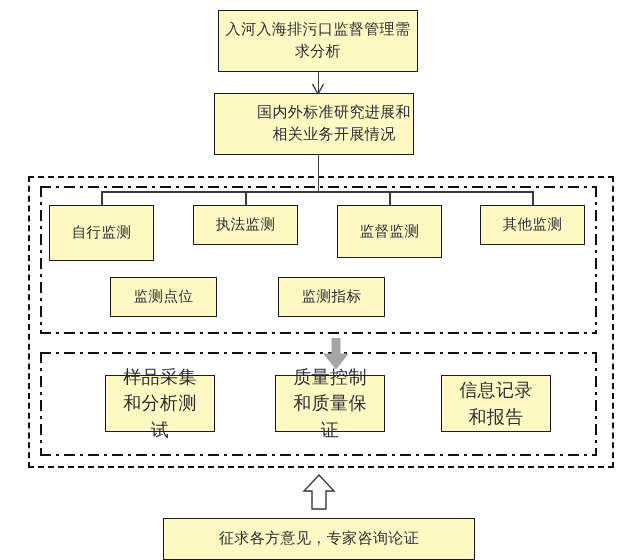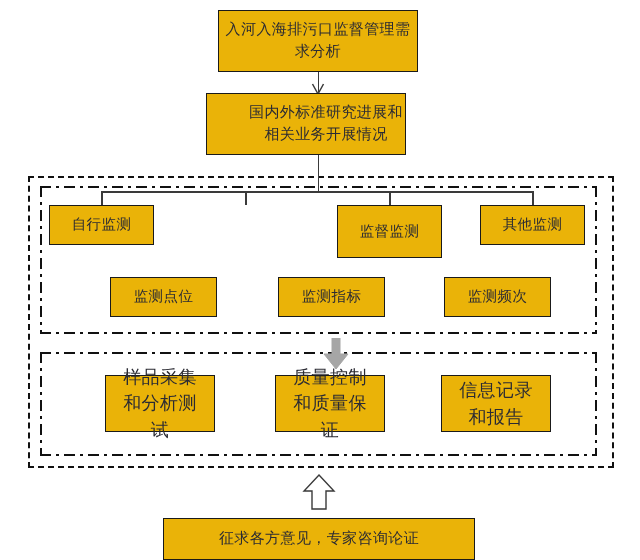--- a/index.html
+++ b/index.html
@@ -14,21 +14,21 @@
     background: #ffffff;
     font-family: "Liberation Serif", "DejaVu Serif", serif;
     overflow: hidden;
   }
 
   
   .node {
     position: absolute;
     box-sizing: border-box;
     border: 1.6px solid #1a1a1a;
-    background: #eab308;
+    background: #fef9c3;
     display: flex;
     align-items: center;
     justify-content: center;
     text-align: center;
     color: #2b2b33;
     font-size: 14.5px;
     line-height: 1.45;
     letter-spacing: 0.4px;
     z-index: 4;
   }
@@ -98,54 +98,54 @@
 
   <div class="node wide" style="left:218px; top:10px; width:200px; height:62px;">
     <span>入河入海排污口监督管理需求分析</span>
   </div>
 
   <div class="vline" style="left:317.5px; top:72px; height:20px;"></div>
   <svg class="arrow-head" style="left:311px; top:83px;" width="14" height="12" viewBox="0 0 14 12">
     <path d="M7 11 L1.5 1 M7 11 L12.5 1" stroke="#3a3a3a" stroke-width="1.5" fill="none"></path>
   </svg>
 
-  <div class="node wide" style="left:206px; top:93px; width:200px; height:62px;padding-left:40px;">
+  <div class="node wide" style="left:214px; top:93px; width:200px; height:62px;padding-left:40px;">
     <span>国内外标准研究进展和相关业务开展情况</span>
   </div>
 
   <div class="vline" style="left:317.5px; top:155px; height:36px;"></div>
 
   <div class="group-outer" style="left:28px; top:176px; width:586px; height:292px;"></div>
 
   <div class="group-inner dashdot" style="left:40px; top:186px; width:557px; height:148px;"></div>
 
   <div class="hline" style="left:101px; top:191px; width:432px;"></div>
   <div class="vline" style="left:101px; top:191px; height:14px;"></div>
   <div class="vline" style="left:245px; top:191px; height:14px;"></div>
   <div class="vline" style="left:389px; top:191px; height:14px;"></div>
   <div class="vline" style="left:532px; top:191px; height:14px;"></div>
 
-  <div class="node" style="left:49px; top:205px; width:105px; height:40px;">
+  <div class="node" style="left:49px; top:205px; width:105px; height:56px;">
     <span>自行监测</span>
+  </div>
+  <div class="node" style="left:193px; top:205px; width:105px; height:40px;">
+    <span>执法监测</span>
   </div>
   <div class="node" style="left:337px; top:205px; width:105px; height:53px;">
     <span>监督监测</span>
   </div>
   <div class="node" style="left:480px; top:205px; width:105px; height:40px;align-items:center;">
     <span>其他监测</span>
   </div>
 
   <div class="node" style="left:278px; top:277px; width:107px; height:40px;">
     <span>监测指标</span>
   </div>
   <div class="node" style="left:110px; top:277px; width:107px; height:40px;">
     <span>监测点位</span>
-  </div>
-  <div class="node" style="left:444px; top:277px; width:107px; height:40px;">
-    <span>监测频次</span>
   </div>
 
   <svg class="block-arrow-down" style="left:323px; top:338px;" width="26" height="32" viewBox="0 0 26 32">
     <polygon points="9,0 17,0 17,16 25,16 13,31 1,16 9,16" fill="#a6a6a6" stroke="#a6a6a6" stroke-width="1"></polygon>
   </svg>
 
   <div class="group-inner dashdot" style="left:40px; top:352px; width:557px; height:104px;"></div>
 
   <div class="node small" style="left:105px; top:375px; width:110px; height:57px;">
     <span style="display:block; width:82px;">样品采集和分析测试</span>

